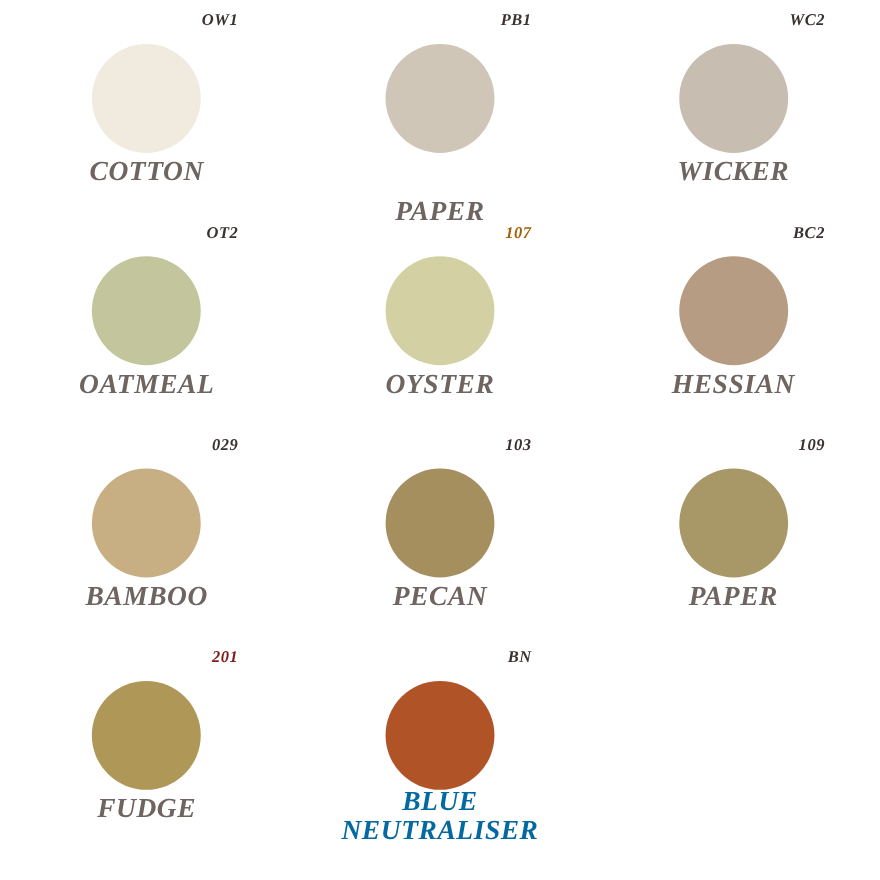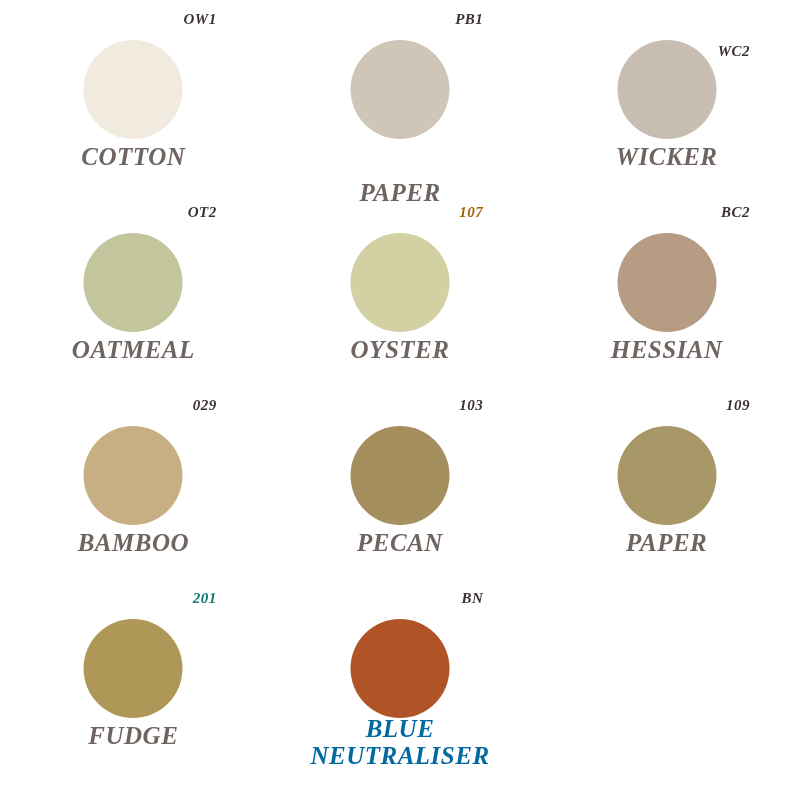--- a/index.html
+++ b/index.html
@@ -92,21 +92,21 @@
       <div class="swatch-code" style="color: rgb(58, 50, 48);">OW1</div>
       <div class="swatch-dot" style="background-color: rgb(241, 234, 222);"></div>
       <div class="swatch-name" style="color: rgb(110, 100, 96);">COTTON</div>
     </div>
     <div class="swatch-cell">
       <div class="swatch-code" style="color: rgb(58, 50, 48);">PB1</div>
       <div class="swatch-dot" style="background-color: rgb(207, 198, 184);"></div>
       <div class="swatch-name" style="color: rgb(110, 100, 96); margin-top: 36px;">PAPER</div>
     </div>
     <div class="swatch-cell">
-      <div class="swatch-code" style="color: rgb(58, 50, 48); margin-top: 32px;">WC2</div>
+      <div class="swatch-code" style="color: rgb(58, 50, 48);">WC2</div>
       <div class="swatch-dot" style="background-color: rgb(199, 189, 176);"></div>
       <div class="swatch-name" style="color: rgb(110, 100, 96);">WICKER</div>
     </div>
 
     <div class="swatch-cell">
       <div class="swatch-code" style="color: rgb(58, 50, 48); margin-left: 46px;">OT2</div>
       <div class="swatch-dot" style="background-color: rgb(195, 198, 156);"></div>
       <div class="swatch-name" style="color: rgb(110, 100, 96);">OATMEAL</div>
     </div>
     <div class="swatch-cell">
@@ -130,21 +130,21 @@
       <div class="swatch-dot" style="background-color: rgb(166, 143, 95);"></div>
       <div class="swatch-name" style="color: rgb(110, 100, 96);">PECAN</div>
     </div>
     <div class="swatch-cell">
       <div class="swatch-code" style="color: rgb(58, 50, 48);">109</div>
       <div class="swatch-dot" style="background-color: rgb(168, 152, 104);"></div>
       <div class="swatch-name" style="color: rgb(110, 100, 96);">PAPER</div>
     </div>
 
     <div class="swatch-cell">
-      <div class="swatch-code" style="color: #0f766e;">201</div>
+      <div class="swatch-code" style="color: #7f1d1d;">201</div>
       <div class="swatch-dot" style="background-color: rgb(174, 151, 87);"></div>
       <div class="swatch-name" style="color: rgb(110, 100, 96);">FUDGE</div>
     </div>
     <div class="swatch-cell">
       <div class="swatch-code" style="color: rgb(58, 50, 48);">BN</div>
       <div class="swatch-dot" style="background-color: rgb(176, 84, 39);"></div>
       <div class="swatch-name two-line" style="color: #0369a1;">BLUE
 NEUTRALISER</div>
     </div>
 

